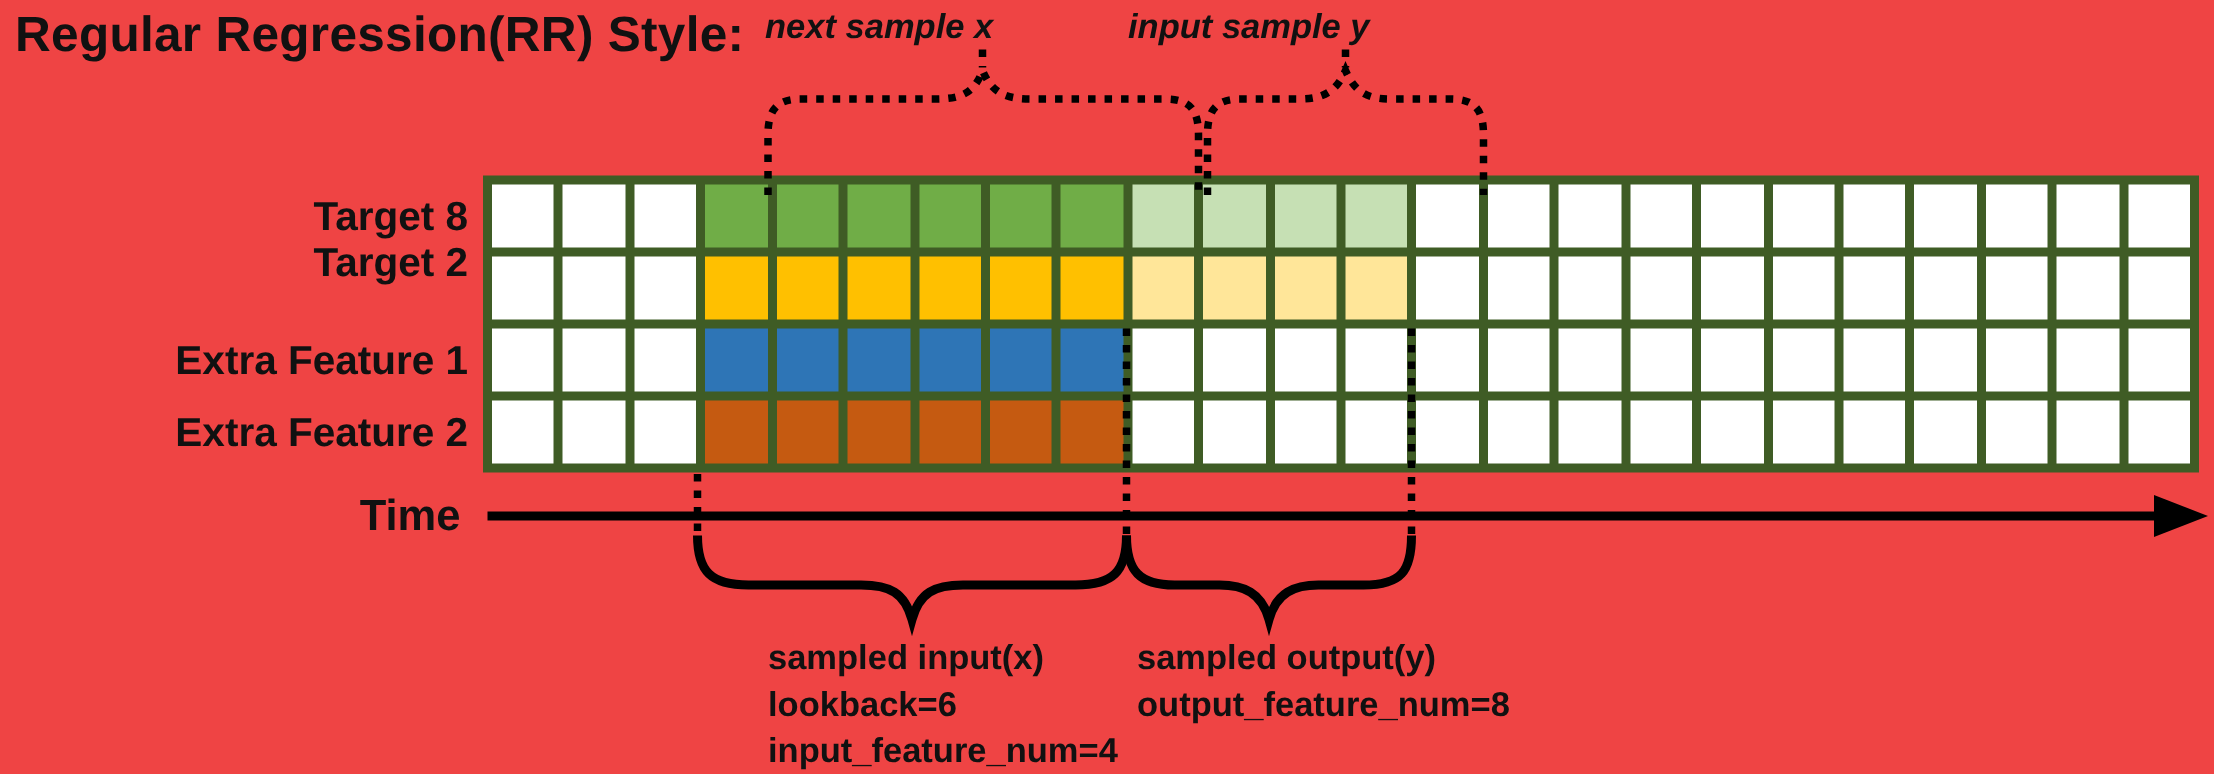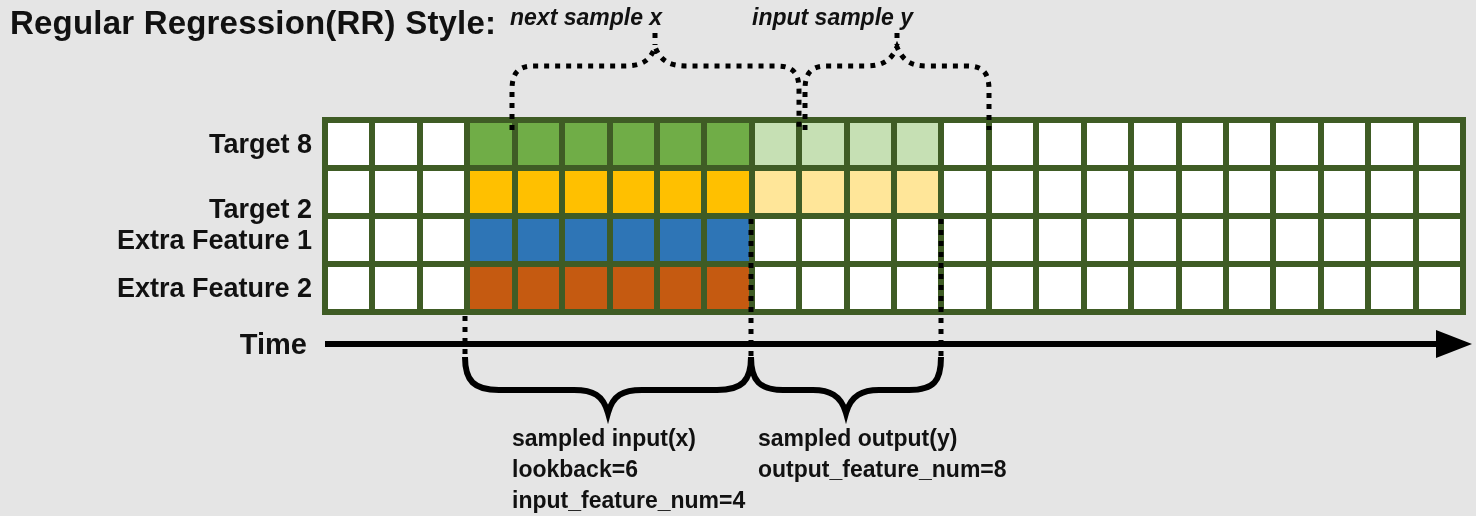--- a/index.html
+++ b/index.html
@@ -1,35 +1,35 @@
 <!DOCTYPE html>
 <html><head>
 <meta charset="utf-8">
 <style>
   html,body { margin:0; padding:0; background:#ffffff; }
   #canvas {
-    position:relative; width:1476px; height:516px; background:#e5e5e5;
+    position:relative; width:1476px; height:516px; background:#ef4444;
     font-family:"Liberation Sans", sans-serif; color:#111; overflow:hidden;
   }
   #page-title {
     position:absolute; left:10px; top:4px;
     font-size:33px; font-weight:bold; letter-spacing:0.2px;
   }
   .next-label {
     position:absolute; top:4px; width:290px; text-align:left;
     font-size:23px; font-style:italic; font-weight:600;
   }
   #next-sample-x-label { left:510px; }
   #next-sample-y-label { left:752px; }
   .row-label {
     position:absolute; right:1164px; height:34px; line-height:34px;
     font-size:27px; font-weight:bold; white-space:nowrap; text-align:right;
   }
   #row-label-0 { top:127px; }
-  #row-label-1 { top:192px; }
+  #row-label-1 { top:158px; }
   #row-label-2 { top:223px; }
   #row-label-3 { top:271px; }
   #time-label {
     position:absolute; right:1169px; top:327px; height:34px; line-height:34px;
     font-size:29px; font-weight:bold;
   }
   #grid {
     position:absolute; left:322px; top:117px; width:1144px; height:198px;
     display:grid; grid-template-columns:repeat(24,1fr); grid-template-rows:repeat(4,1fr);
     gap:6px; padding:6px; box-sizing:border-box;

